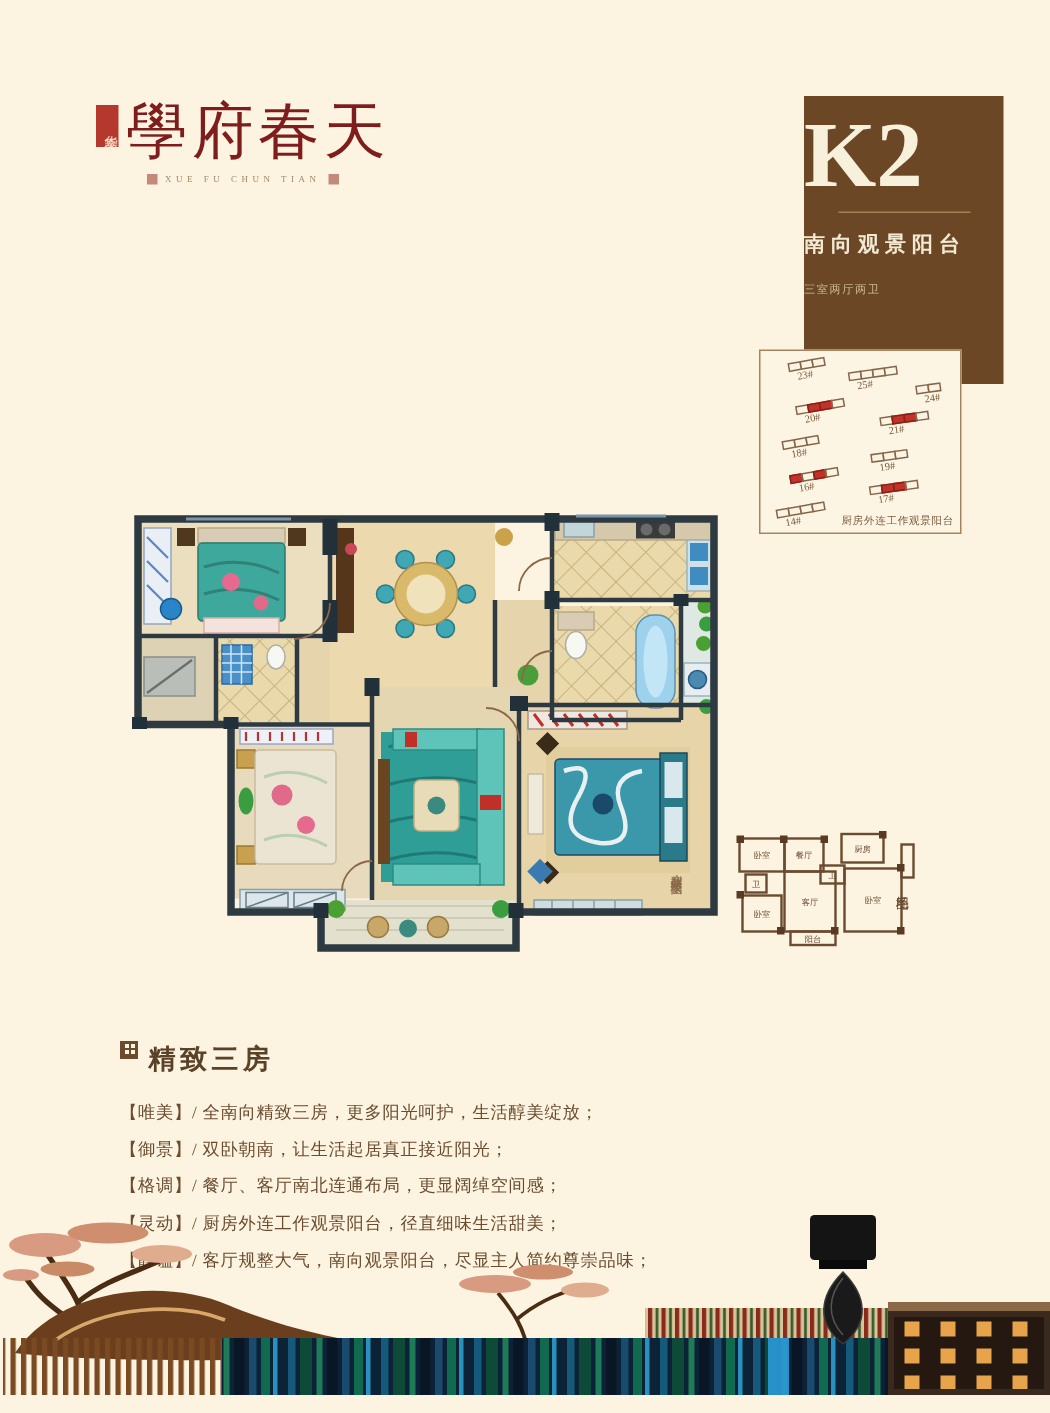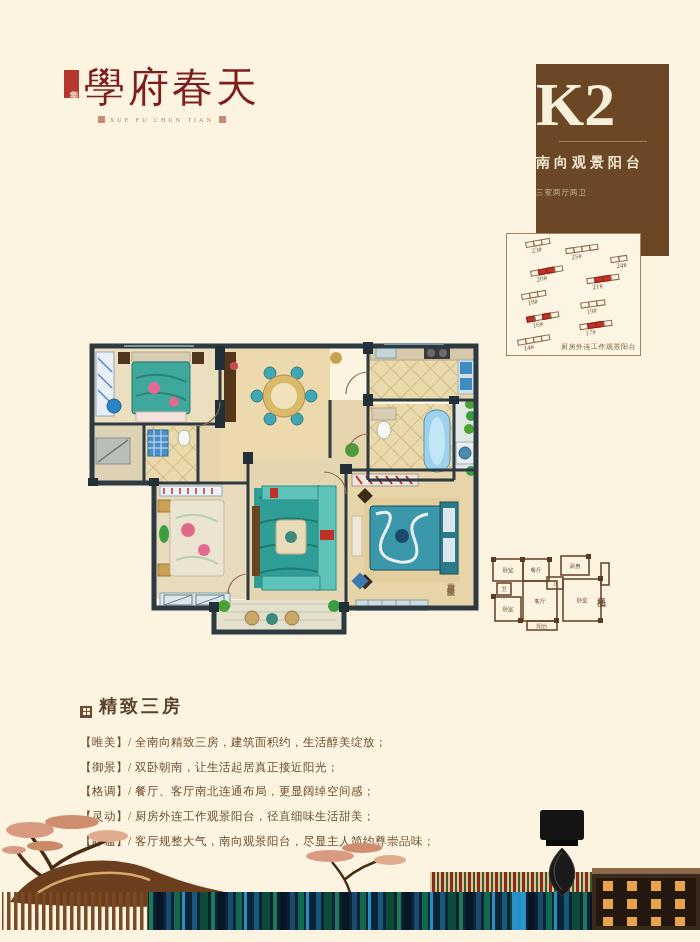--- a/index.html
+++ b/index.html
@@ -37,21 +37,21 @@
 
   .disclaimer{position:absolute;left:506px;top:360px;width:158px;font-size:9.5px;line-height:1.65;
     color:#95653f;text-align:justify;}
 
   
   .fp-caption{position:absolute;left:444px;top:576px;writing-mode:vertical-rl;font-size:8px;color:#8a6a4a;letter-spacing:1px;}
   .sc-caption{position:absolute;left:596px;top:590px;writing-mode:vertical-rl;font-size:8.5px;color:#6a4a30;letter-spacing:1px;}
 
   
   .features{position:absolute;left:80px;top:694px;width:380px;}
-  .feat-head{display:flex;align-items:flex-end;gap:7px;}
+  .feat-head{display:flex;align-items:flex-start;gap:7px;}
   .feat-icon{width:12px;height:12px;border:2px solid #6b4a2e;box-sizing:border-box;
     background-image:repeating-linear-gradient(0deg,#6b4a2e 0 1.5px,transparent 1.5px 4px),
                      repeating-linear-gradient(90deg,#6b4a2e 0 1.5px,transparent 1.5px 4px);}
   .feat-title{font-size:18px;font-weight:bold;color:#5a4228;letter-spacing:3px;}
   .feat-list{margin-top:12px;}
   .feat-line{font-size:11.5px;color:#6b4c30;line-height:2.15;letter-spacing:0.5px;}
 
   
   .footer-art{position:absolute;left:0;top:806px;width:700px;height:128px;}
   .watermark{position:absolute;left:210px;top:876px;font-size:30px;font-weight:bold;
@@ -392,21 +392,21 @@
     </g>
   </svg>
   <div class="sc-caption">毛坯图</div>
 
   <div class="features">
     <div class="feat-head">
       <span class="feat-icon"></span>
       <span class="feat-title">精致三房</span>
     </div>
     <div class="feat-list">
-      <div class="feat-line">【唯美】/ 全南向精致三房，建筑面积约，生活醇美绽放；</div>
+      <div class="feat-line">【唯美】/ 全南向精致三房，更多阳光呵护，生活醇美绽放；</div>
       <div class="feat-line">【御景】/ 双卧朝南，让生活起居真正接近阳光；</div>
       <div class="feat-line">【格调】/ 餐厅、客厅南北连通布局，更显阔绰空间感；</div>
       <div class="feat-line">【灵动】/ 厨房外连工作观景阳台，径直细味生活甜美；</div>
       <div class="feat-line">【静谧】/ 客厅规整大气，南向观景阳台，尽显主人简约尊崇品味；</div>
     </div>
   </div>
 
   <svg class="footer-art" width="700" height="128" viewBox="0 0 700 128">
     <defs>
       <pattern id="p-dark" width="62" height="40" patternUnits="userSpaceOnUse">

